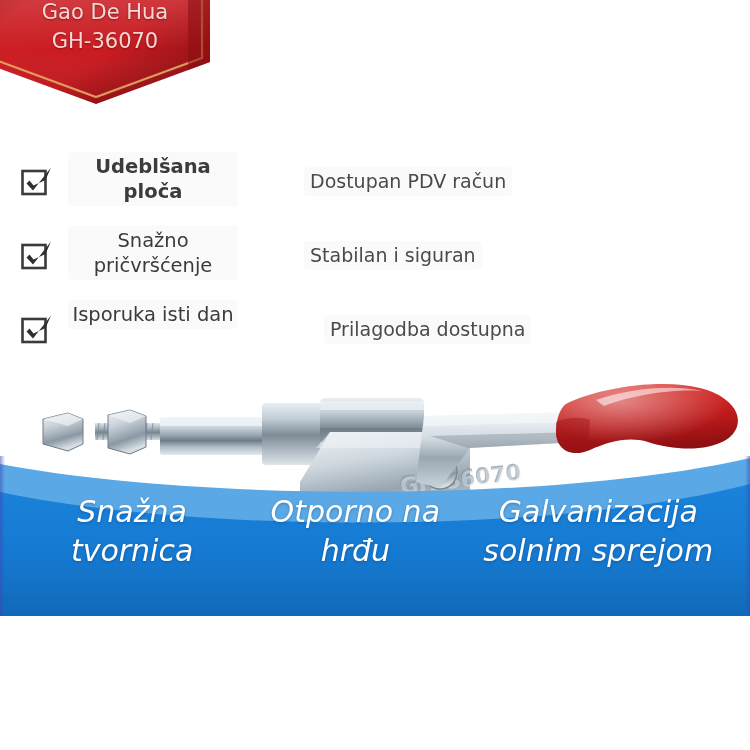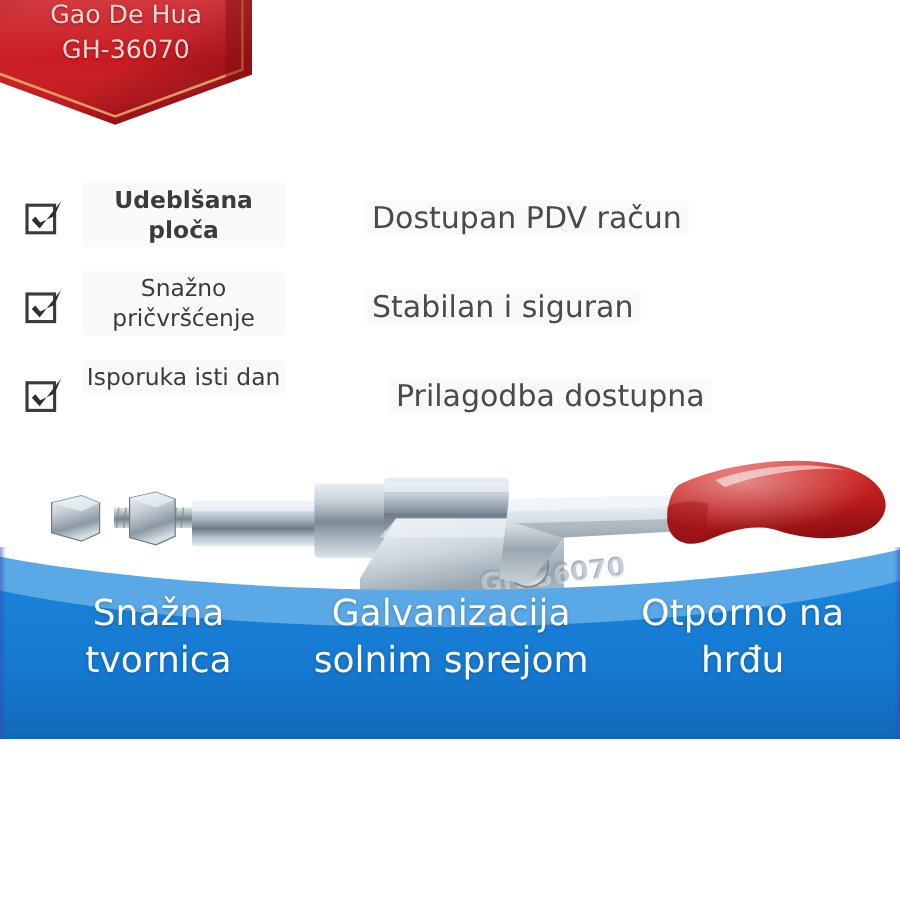--- a/index.html
+++ b/index.html
@@ -77,21 +77,21 @@
     font-size: 19.5px;
     line-height: 25px;
     background: rgba(248,248,248,.75);
     border-radius: 4px;
     padding: 2px 4px;
     box-sizing: border-box;
   }
   .feat-right {
     position: absolute;
     color: #4a4a4a;
-    font-size: 25px;
+    font-size: 19px;
     line-height: 25px;
     background: rgba(248,248,248,.7);
     border-radius: 4px;
     padding: 2px 6px;
     white-space: nowrap;
   }
   .fr-1 { left: 304px; top: 22px; }
   .fr-2 { left: 304px; top: 22px; }
   .fr-3 { left: 324px; top: 22px; }
 
@@ -125,20 +125,21 @@
   .footer-cols {
     position: absolute;
     left: 0;
     top: 36px;
     width: 750px;
     display: flex;
     align-items: center;
     justify-content: space-between;
     padding: 0 20px;
     box-sizing: border-box;
+    font-style: italic;
   }
   .fcol {
     color: #ffffff;
     text-align: center;
     font-size: 30px;
     line-height: 39px;
     text-shadow: 0 1px 3px rgba(0,40,90,.35);
   }
   .fcol.c1 { width: 228px; }
   .fcol.c2 { width: 268px; }
@@ -365,18 +366,18 @@
         <path d="M0,8 C 200,46 560,46 750,2 L750,160 L0,160 Z" fill="#5aa9e6"></path>
 
         <path d="M0,36 C 200,78 560,78 750,28 L750,160 L0,160 Z" fill="url(#blueBand)"></path>
       </svg>
     </div>
     <div class="edge-left"></div>
     <div class="edge-right"></div>
 
     <div class="footer-cols">
       <div class="fcol c1">Snažna tvornica</div>
+      <div class="fcol c3">Otporno na hrđu</div>
       <div class="fcol c2">Galvanizacija solnim sprejom</div>
-      <div class="fcol c3">Otporno na hrđu</div>
     </div>
   </div>
 
 </div>
 
 </body></html>

